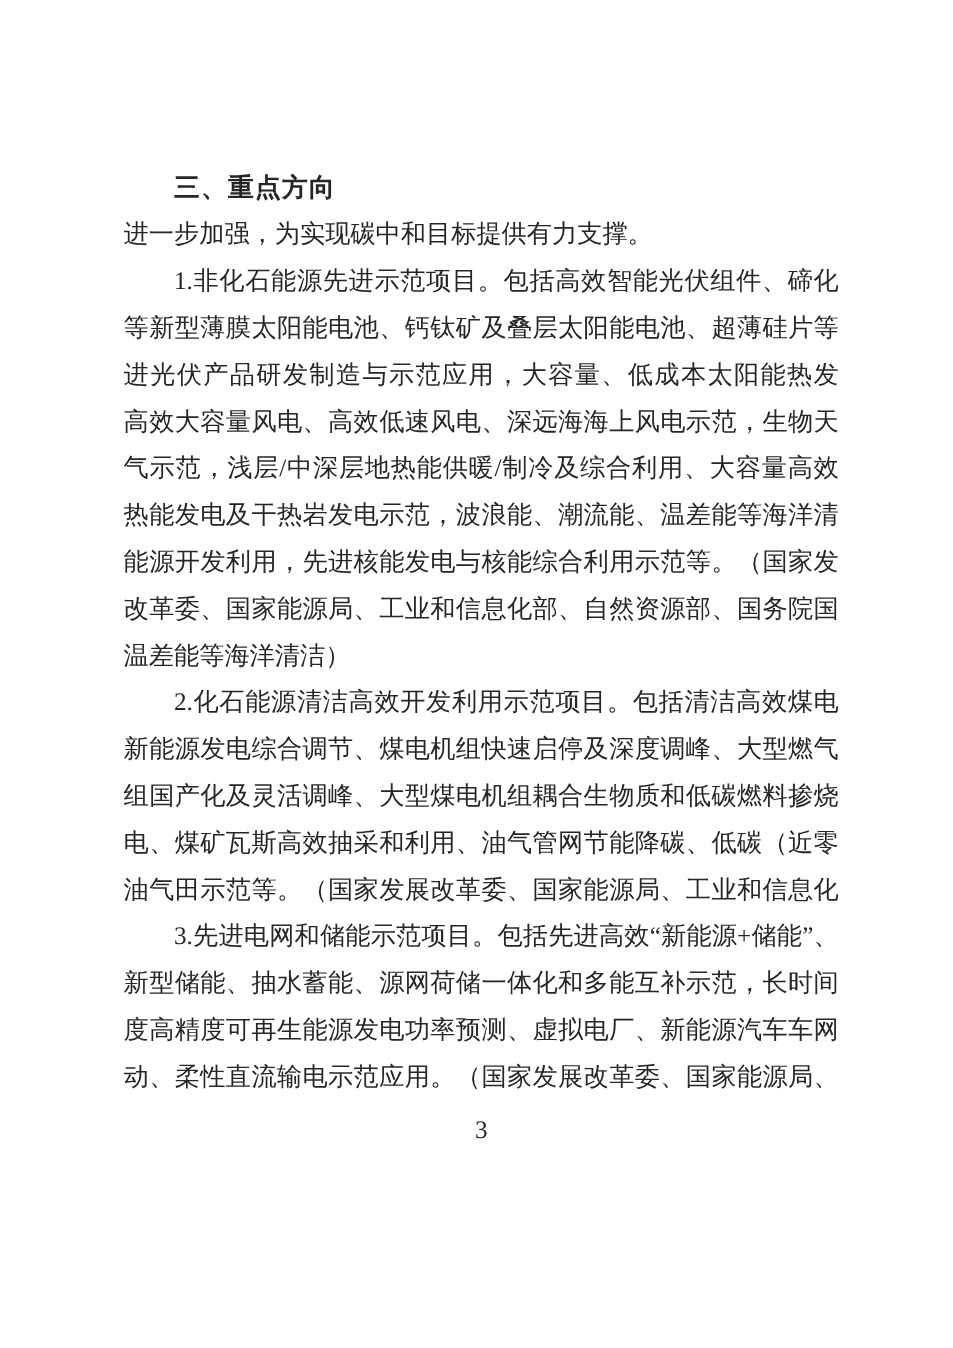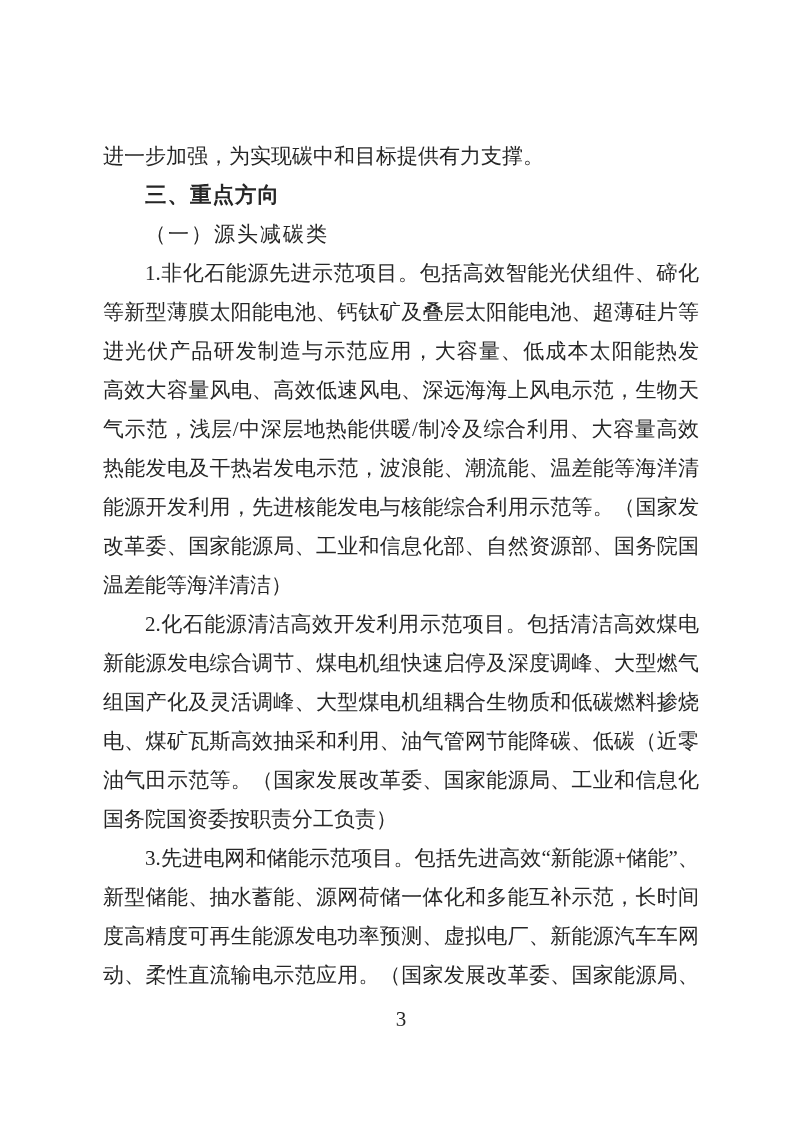--- a/index.html
+++ b/index.html
@@ -59,47 +59,43 @@
     line-height: 24px;
     color: #262626;
     font-family: "Liberation Serif", "DejaVu Serif", serif;
   }
 </style>
 </head>
 <body>
 
 <div class="page">
   <div class="doc-body">
-      <div class="block body">
-        <div class="line">进一步加强，为实现碳中和目标提供有力支撑。</div>
-      </div>
       <div class="block heading">
         <div class="line indent">三、重点方向</div>
       </div>
-      <div class="block kaiti">
-        <div class="line indent">（一）源头减碳类</div>
+      <div class="block body">
+        <div class="line">进一步加强，为实现碳中和目标提供有力支撑。</div>
       </div>
       <div class="block body">
         <div class="line indent fill">1.非化石能源先进示范项目。包括高效智能光伏组件、碲化镉</div>
         <div class="line fill">等新型薄膜太阳能电池、钙钛矿及叠层太阳能电池、超薄硅片等先</div>
         <div class="line fill">进光伏产品研发制造与示范应用，大容量、低成本太阳能热发电、</div>
         <div class="line fill">高效大容量风电、高效低速风电、深远海海上风电示范，生物天然</div>
         <div class="line fill">气示范，浅层/中深层地热能供暖/制冷及综合利用、大容量高效地</div>
         <div class="line fill">热能发电及干热岩发电示范，波浪能、潮流能、温差能等海洋清洁</div>
         <div class="line fill">能源开发利用，先进核能发电与核能综合利用示范等。（国家发展</div>
         <div class="line fill">改革委、国家能源局、工业和信息化部、自然资源部、国务院国资</div>
         <div class="line">温差能等海洋清洁）</div>
       </div>
       <div class="block body">
         <div class="line indent fill">2.化石能源清洁高效开发利用示范项目。包括清洁高效煤电与</div>
         <div class="line fill">新能源发电综合调节、煤电机组快速启停及深度调峰、大型燃气机</div>
         <div class="line fill">组国产化及灵活调峰、大型煤电机组耦合生物质和低碳燃料掺烧发</div>
         <div class="line fill">电、煤矿瓦斯高效抽采和利用、油气管网节能降碳、低碳（近零碳）</div>
         <div class="line fill">油气田示范等。（国家发展改革委、国家能源局、工业和信息化部、</div>
-        <div class="line">国务院国资委按职责分工负责）</div>
       </div>
       <div class="block body">
         <div class="line indent fill">3.先进电网和储能示范项目。包括先进高效“新能源+储能”、</div>
         <div class="line fill">新型储能、抽水蓄能、源网荷储一体化和多能互补示范，长时间尺</div>
         <div class="line fill">度高精度可再生能源发电功率预测、虚拟电厂、新能源汽车车网互</div>
         <div class="line fill">动、柔性直流输电示范应用。（国家发展改革委、国家能源局、工</div>
       </div>
     </div>
   <div class="footer">
     <span>3</span>

